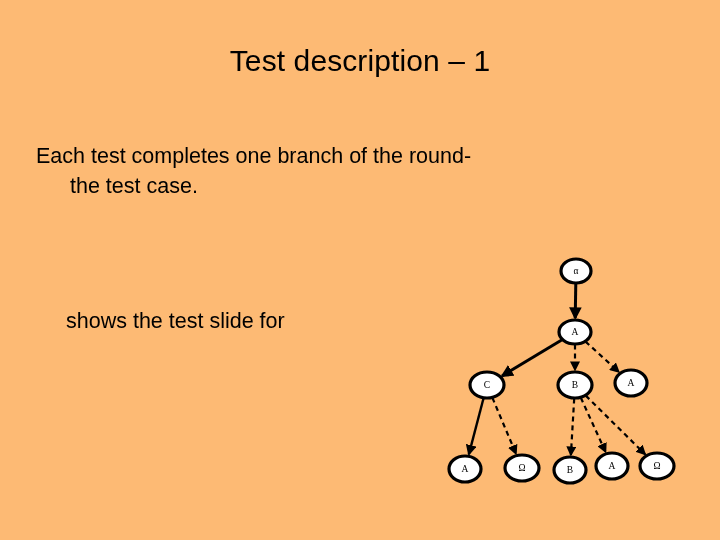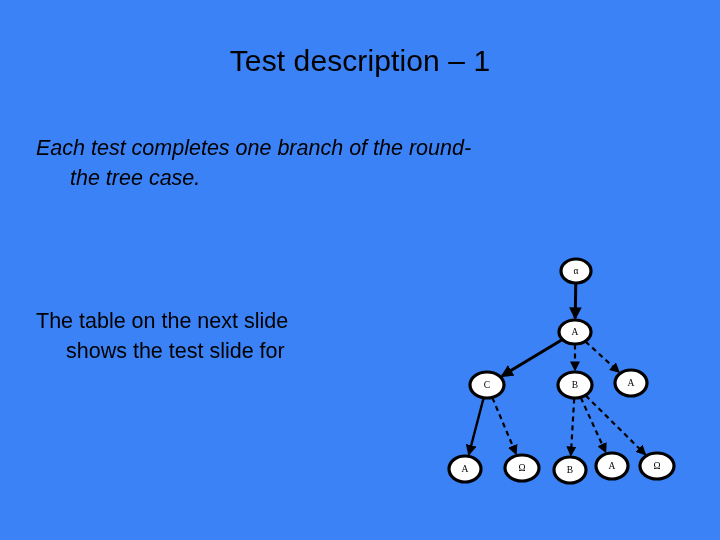--- a/index.html
+++ b/index.html
@@ -11,41 +11,40 @@
     width: 720px;
     height: 540px;
     overflow: hidden;
     font-family: "Liberation Sans", sans-serif;
     color: #000000;
   }
   .slide {
     position: relative;
     width: 720px;
     height: 540px;
-    background: #3b82f6;
+    background: #fdba74;
   }
   .slide-title {
     position: absolute;
     left: 0;
     top: 44px;
     width: 720px;
     text-align: center;
     font-size: 30px;
     font-weight: 400;
     line-height: 1.15;
     letter-spacing: 0.1px;
     color: #000000;
     white-space: pre;
   }
   .body-block {
     position: absolute;
     left: 36px;
-    top: 134px;
+    top: 142px;
     width: 632px;
-    font-style: italic;
   }
   .para {
     font-size: 21.5px;
     line-height: 1.38;
     color: #000000;
     margin: 0;
     padding-left: 0;
     text-indent: 0;
   }
   .para .l1 { display: block; }
@@ -101,26 +100,25 @@
 </head>
 <body>
 
 <div class="slide">
 
   <div class="slide-title">Test description – 1</div>
 
   <div class="body-block">
     <div class="para">
       <span class="l1">Each test completes one branch of the round-</span>
-      <span class="l2">the tree case.</span>
+      <span class="l2">the test case.</span>
     </div>
   </div>
 
   <div class="para2">
-    <span class="l1">The table on the next slide</span>
     <span class="l2">shows the test slide for</span>
   </div>
 
   <div class="tree-wrap">
     <svg id="tree-svg" width="260" height="250" viewBox="0 0 260 250">
       <defs>
         <marker id="ah-bold" viewBox="0 0 10 10" refX="8.5" refY="5" markerWidth="4.2" markerHeight="4.2" orient="auto-start-reverse">
           <path d="M 0 0 L 10 5 L 0 10 z" fill="#000000"></path>
         </marker>
         <marker id="ah-thin" viewBox="0 0 10 10" refX="8.5" refY="5" markerWidth="4.6" markerHeight="4.6" orient="auto-start-reverse">

